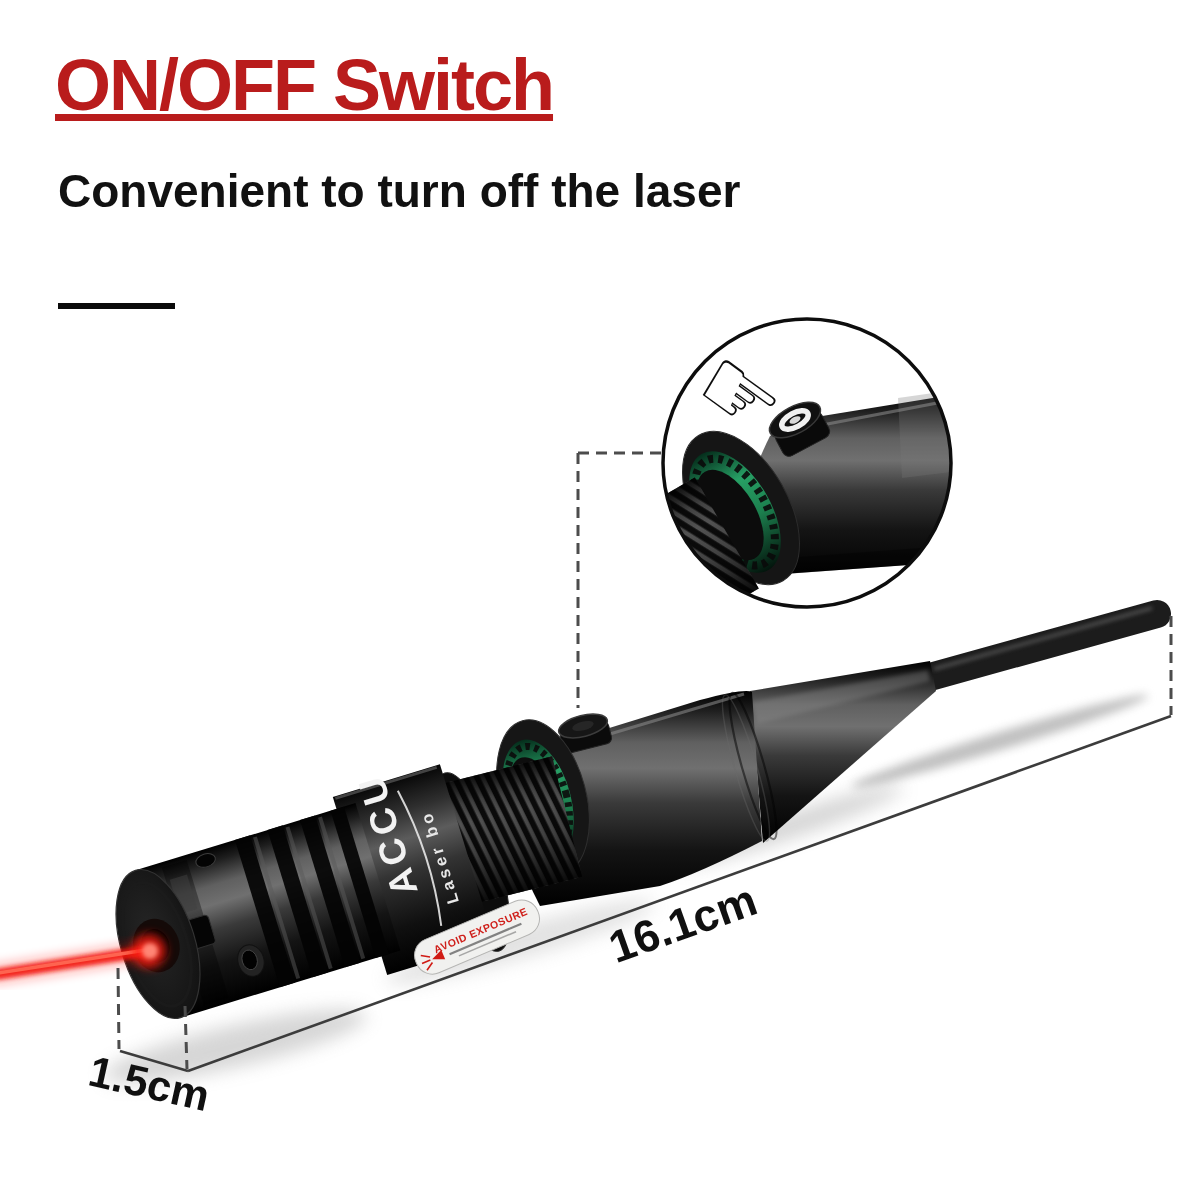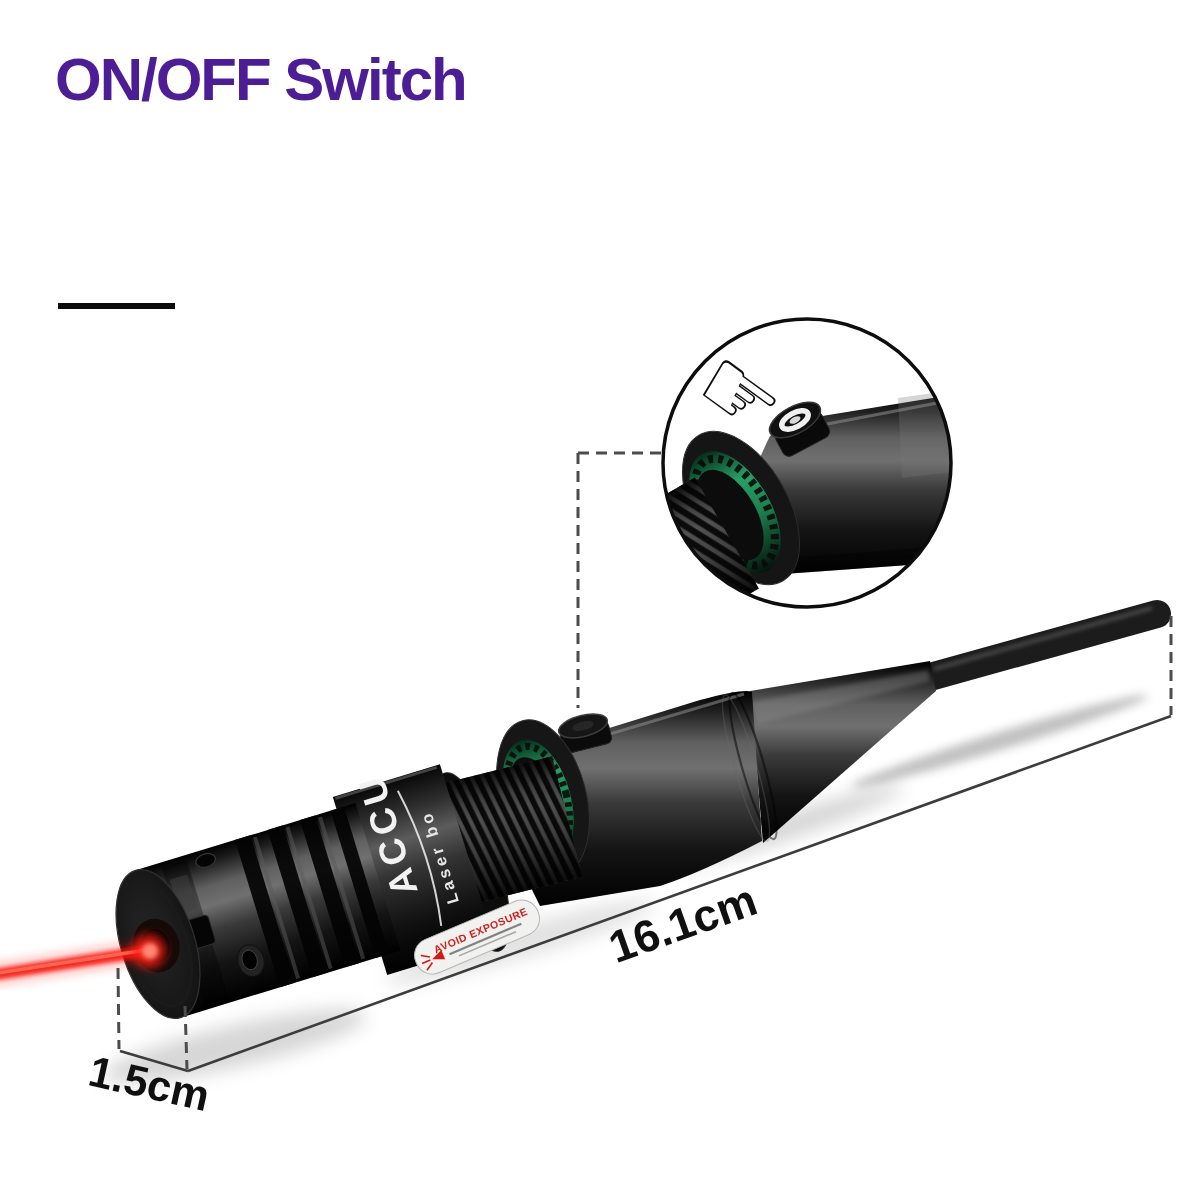--- a/index.html
+++ b/index.html
@@ -1,34 +1,35 @@
 <!DOCTYPE html>
 <html><head>
 <meta charset="utf-8">
 <style>
   html,body{margin:0;padding:0;}
   body{width:1200px;height:1200px;background:#ffffff;position:relative;overflow:hidden;
        font-family:"Liberation Sans",sans-serif;}
   .stage{position:absolute;inset:0;width:1200px;height:1200px;}
-  .headline{position:absolute;left:55px;top:48px;font-size:60px;font-weight:bold;
-            letter-spacing:-2px;color:#4c1d95;line-height:1.05;}
+  .headline{position:absolute;left:55px;top:48px;font-size:72px;font-weight:bold;
+            letter-spacing:-2px;color:#b91c1c;line-height:1.05;text-decoration:underline;}
   .subline{position:absolute;left:58px;font-size:46px;font-weight:bold;color:#111;line-height:1;}
   .subline.l1{top:168px;}
   .subline.l2{top:223px;}
   .rule{position:absolute;left:58px;top:303px;width:117px;height:6px;background:#0b0b0b;}
   svg{position:absolute;left:0;top:0;}
   text{font-family:"Liberation Sans",sans-serif;}
   .hand{font-family:"DejaVu Sans",sans-serif;}
 </style>
 </head>
 <body>
 
 <div class="stage">
 
   <div class="headline">ON/OFF Switch</div>
+  <div class="subline l1">Convenient to turn off the laser</div>
   <div class="rule"></div>
 
   <svg width="1200" height="1200" viewBox="0 0 1200 1200">
     <defs>
       <linearGradient id="cylV" x1="0" y1="0" x2="0" y2="1">
         <stop offset="0" stop-color="#000000"></stop>
         <stop offset="0.09" stop-color="#1e1e1e"></stop>
         <stop offset="0.24" stop-color="#606060"></stop>
         <stop offset="0.36" stop-color="#707070"></stop>
         <stop offset="0.52" stop-color="#3a3a3a"></stop>

